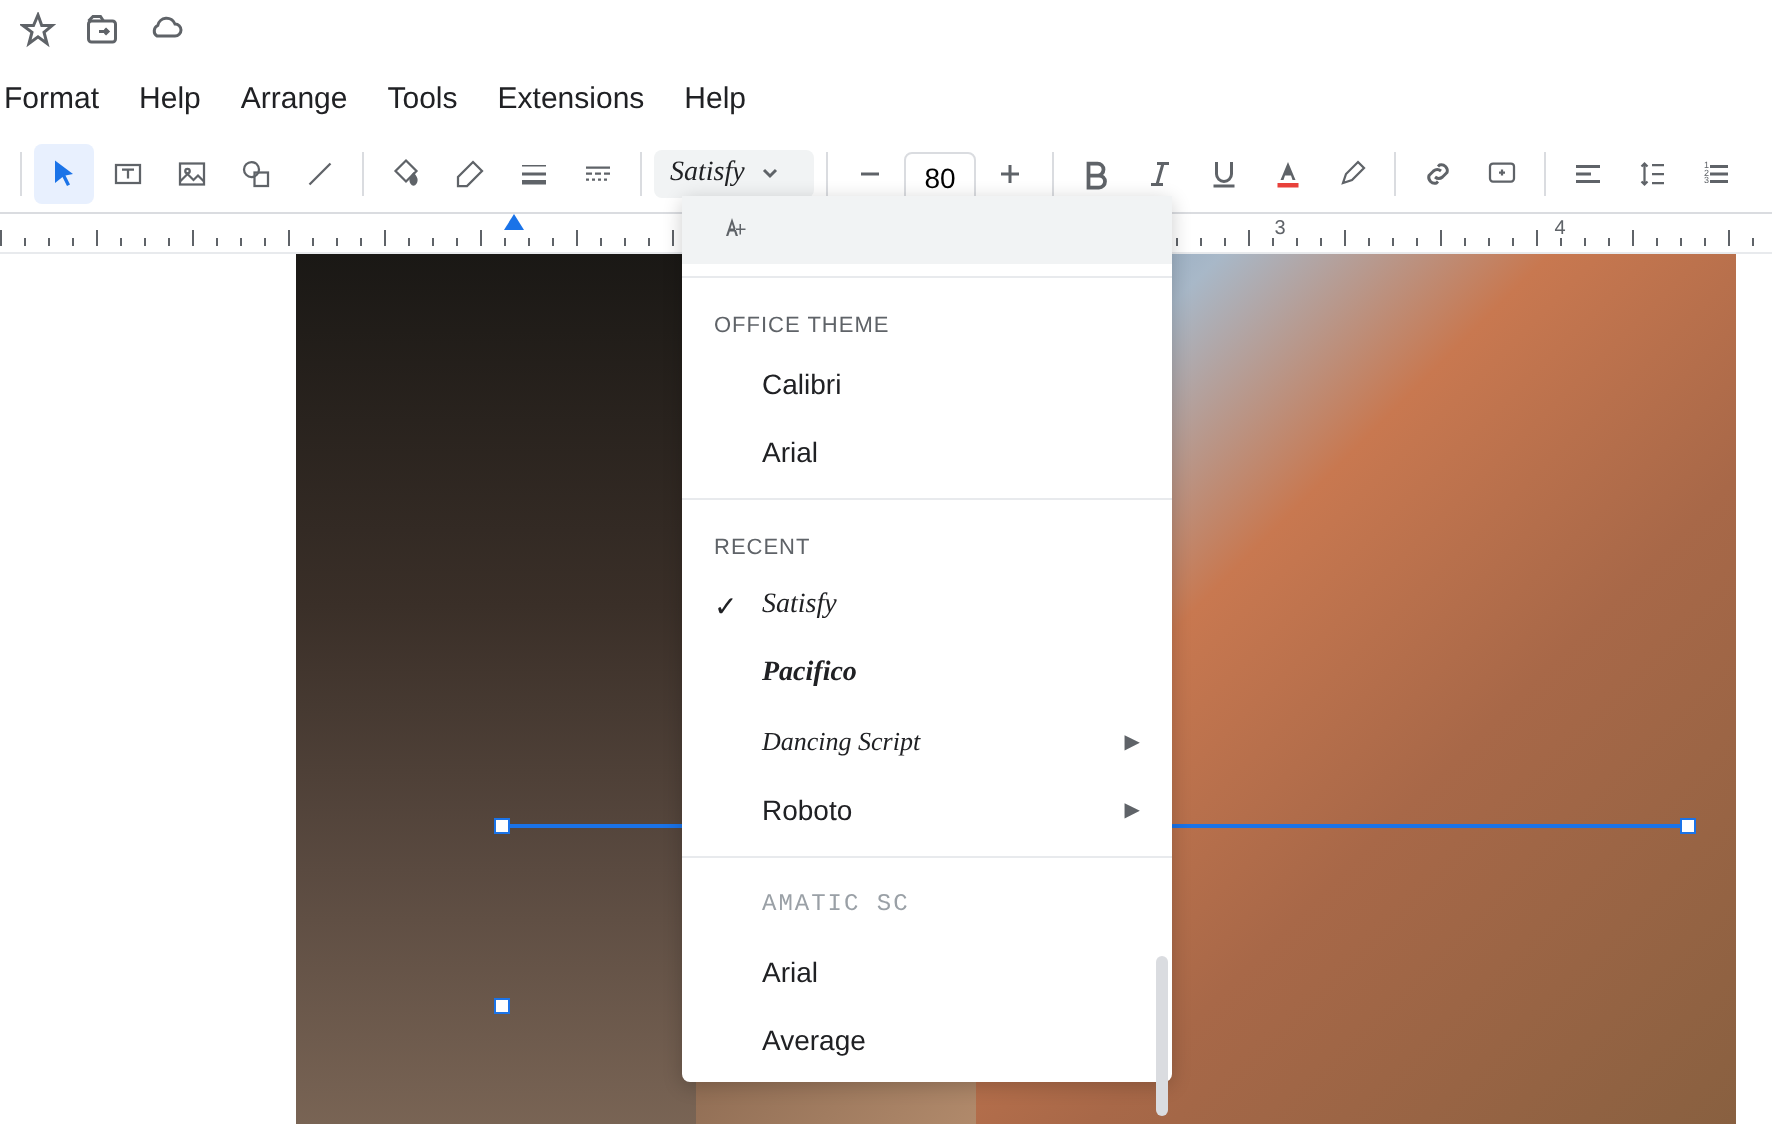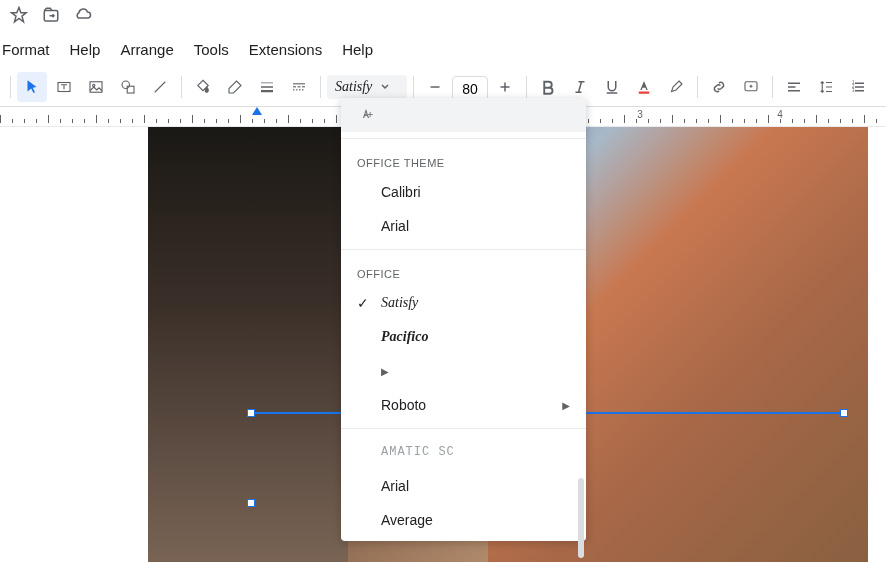--- a/index.html
+++ b/index.html
@@ -334,32 +334,33 @@
   <div class="dropdown-section">OFFICE THEME</div>
   <div class="dropdown-item">
     <span class="check"></span>
       <span class="label">Calibri</span>
   </div>
   <div class="dropdown-item">
     <span class="check"></span>
       <span class="label">Arial</span>
   </div>
   <div class="dropdown-divider"></div>
-  <div class="dropdown-section">OFFICE</div>
+  <div class="dropdown-section">RECENT</div>
 
   <div class="dropdown-item">
     <span class="check">✓</span>
     <span class="label font-satisfy">Satisfy</span>
   </div>
   <div class="dropdown-item">
     <span class="check"></span>
     <span class="label font-pacifico">Pacifico</span>
   </div>
   <div class="dropdown-item">
     <span class="check"></span>
+    <span class="label font-dancing">Dancing Script</span>
     <span class="arrow">▶</span>
   </div>
   <div class="dropdown-item">
     <span class="check"></span>
     <span class="label">Roboto</span>
     <span class="arrow">▶</span>
   </div>
   <div class="dropdown-divider"></div>
   <div class="dropdown-item">
     <span class="check"></span>

